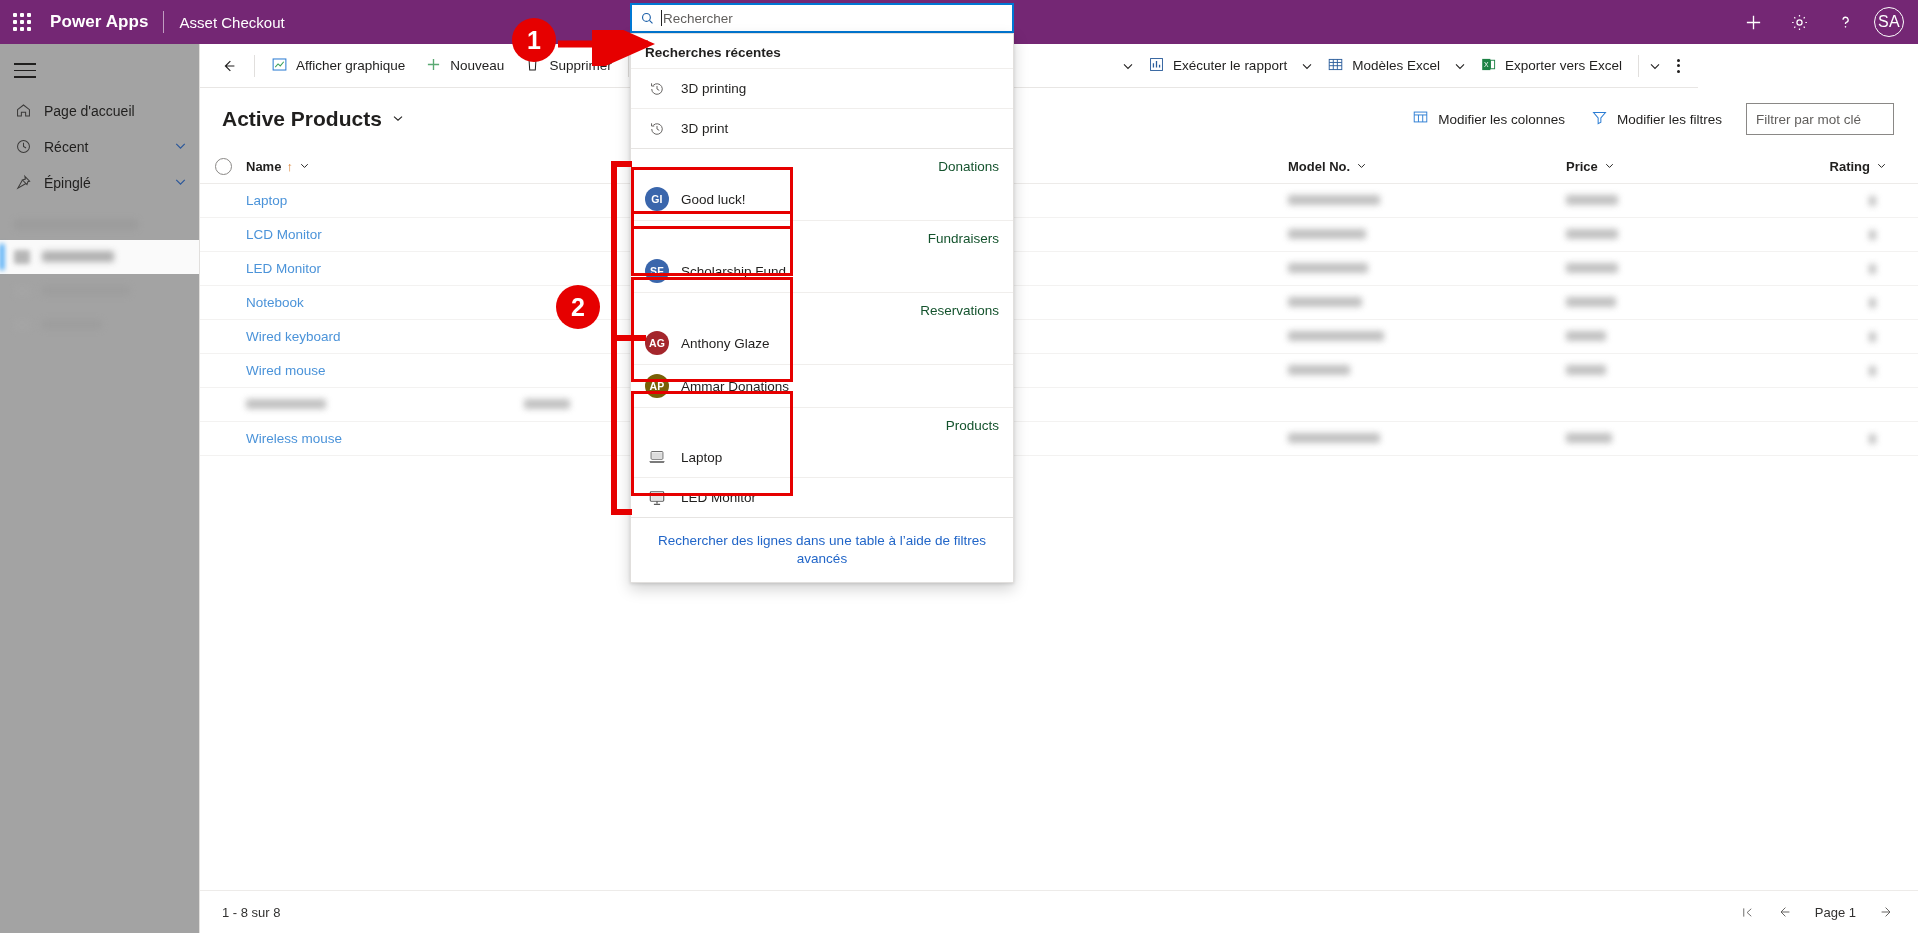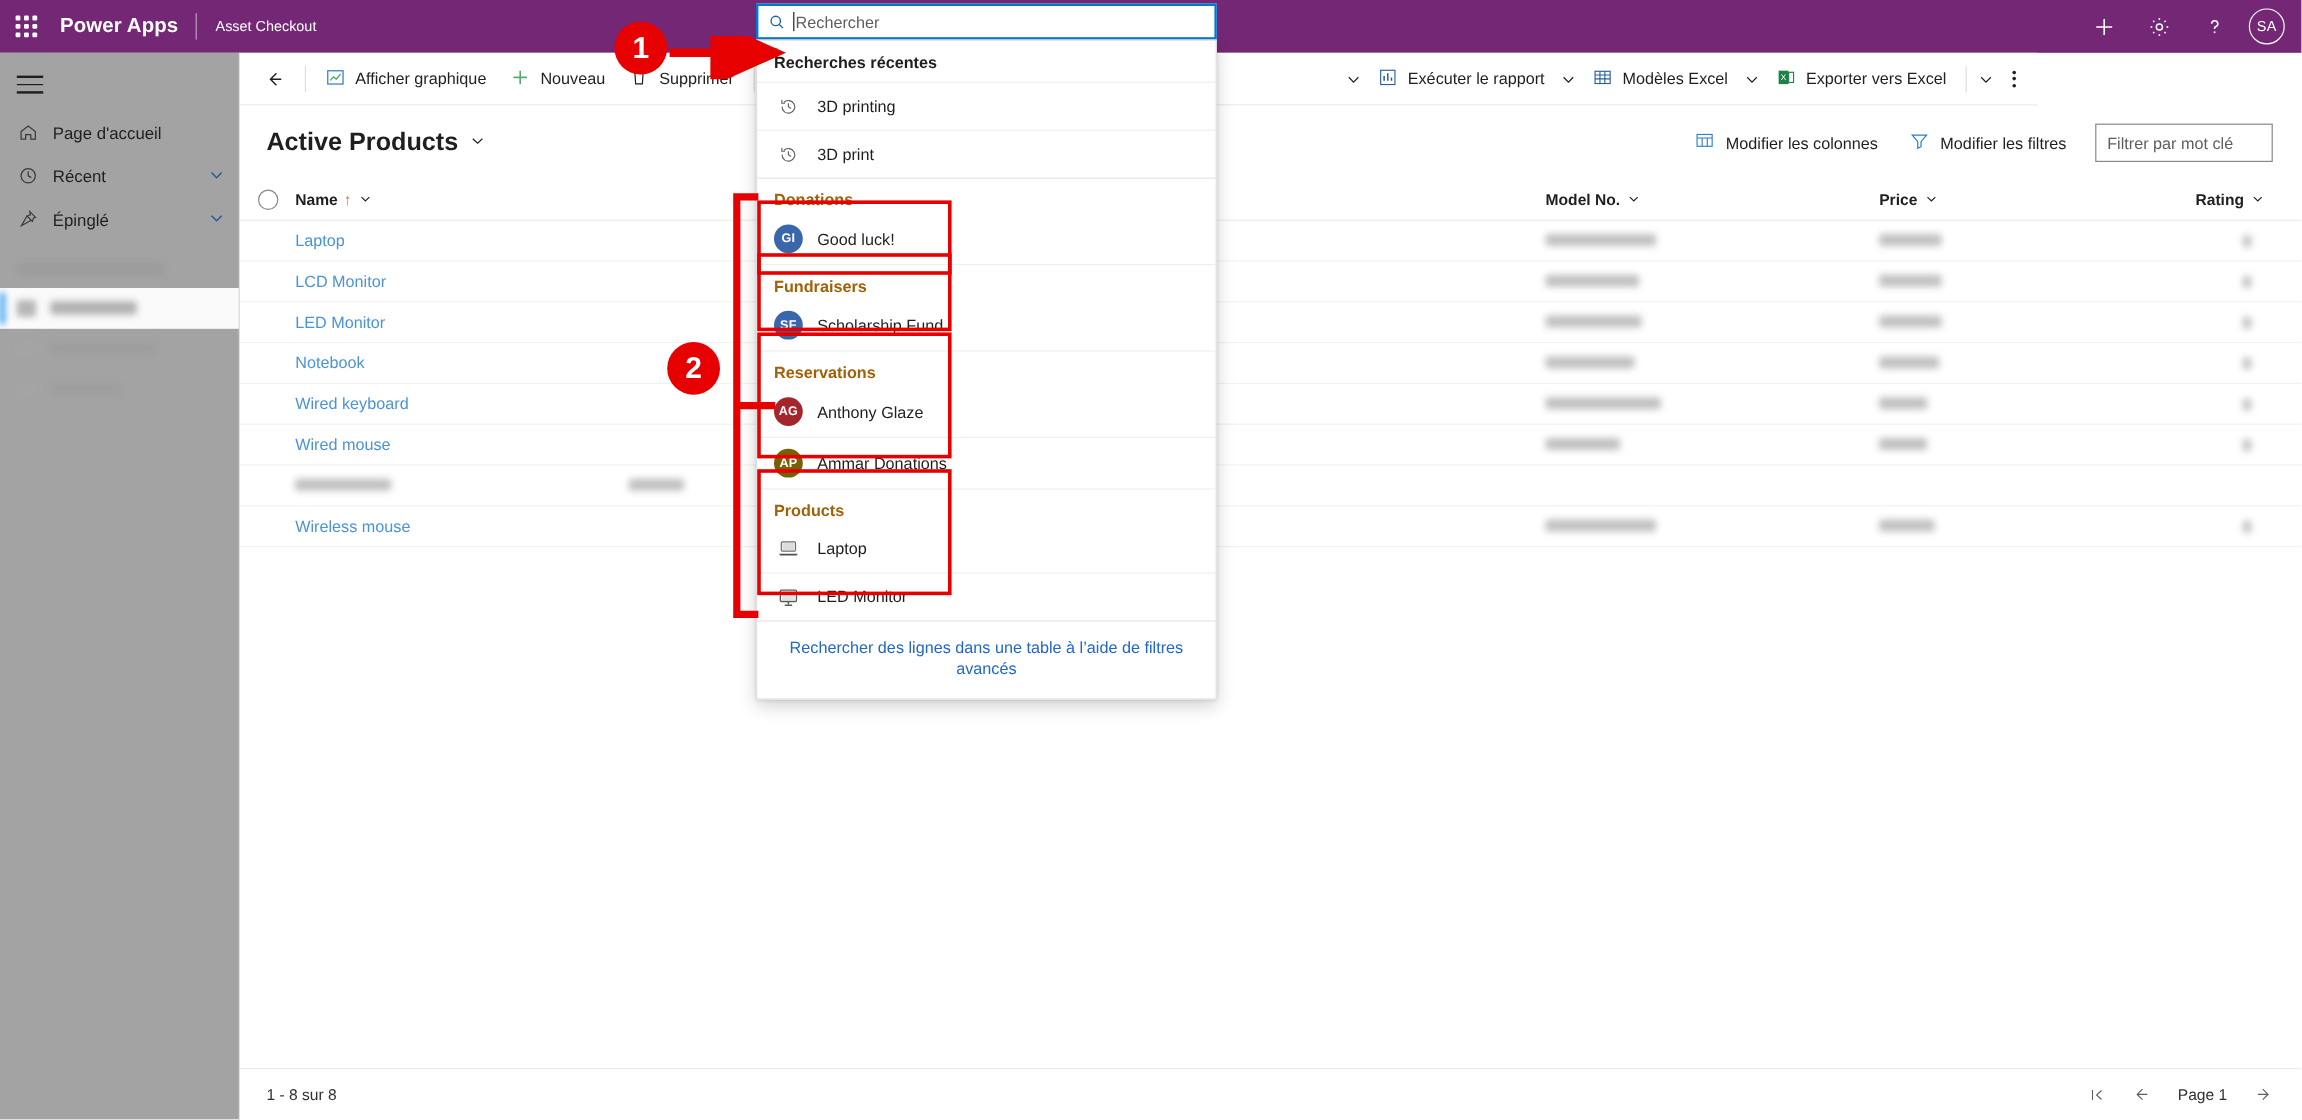--- a/index.html
+++ b/index.html
@@ -23,32 +23,32 @@
     width: 44px; height: 44px; display: flex; align-items: center; justify-content: center;
     cursor: pointer;
   }
   .waffle-grid { display: grid; grid-template-columns: repeat(3, 4px); grid-gap: 3px; }
   .waffle-grid i { width: 4px; height: 4px; background: #fff; border-radius: 1px; display: block; }
   .brand {
     font-size: 17px; font-weight: bold; letter-spacing: .1px; padding: 0 14px 0 6px;
     white-space: nowrap;
   }
   .brand-sep { width: 1px; height: 22px; background: rgba(255,255,255,.55); }
-  .appname { font-size: 12px; padding-left: 16px; white-space: nowrap; }
+  .appname { font-size: 15px; padding-left: 16px; white-space: nowrap; }
   .appbar-right {
     margin-left: auto; display: flex; align-items: center; height: 44px; padding-right: 14px;
   }
   .appbar-right .ab-btn {
     width: 46px; height: 44px; display: flex; align-items: center; justify-content: center;
     cursor: pointer;
   }
   .avatar-top {
     width: 30px; height: 30px; border-radius: 50%; border: 1.5px solid #fff;
     display: flex; align-items: center; justify-content: center;
-    font-size: 12px; letter-spacing: .3px; margin-left: 6px; cursor: pointer;
+    font-size: 16px; letter-spacing: .3px; margin-left: 6px; cursor: pointer;
   }
 
   
   .searchwrap {
     position: absolute; left: 630px; top: 3px; width: 384px; z-index: 40;
   }
   .searchbox {
     height: 30px; background: #fff; border: 2px solid #0078d4;
     display: flex; align-items: center; padding: 0 8px;
   }
@@ -66,22 +66,22 @@
   .sp-title {
     font-size: 13.5px; font-weight: bold; color: #201f1e;
     padding: 11px 14px 8px 14px;
   }
   .sp-row {
     display: flex; align-items: center; gap: 12px;
     padding: 9px 14px; font-size: 13.5px; color: #201f1e;
     border-top: 1px solid #f0eeec; cursor: pointer; min-height: 40px;
   }
   .sp-group-head {
-    font-size: 13.5px; font-weight: bold; color: #a16207;
-    padding: 10px 14px 4px 14px; border-top: 1px solid #f0eeec;
+    font-size: 13.5px; font-weight: normal; color: #14532d;
+    padding: 10px 14px 4px 14px; border-top: 1px solid #f0eeec; text-align: right;
   }
   .sp-group-head.first { border-top: 1px solid #e6e4e2; }
   .sp-avatar {
     width: 24px; height: 24px; border-radius: 50%; flex: 0 0 24px;
     display: flex; align-items: center; justify-content: center;
     color: #fff; font-size: 10.5px; font-weight: bold; letter-spacing: .2px;
   }
   .sp-icon { width: 24px; flex: 0 0 24px; display: flex; align-items: center; justify-content: center; }
   .sp-footer {
     border-top: 1px solid #e6e4e2; text-align: center; padding: 13px 10px 15px 10px;

